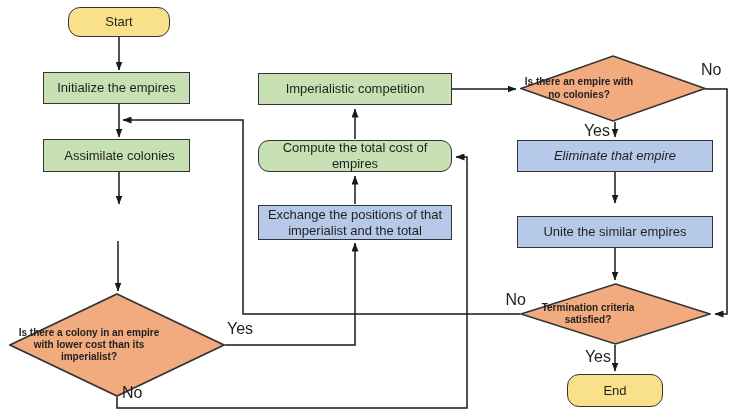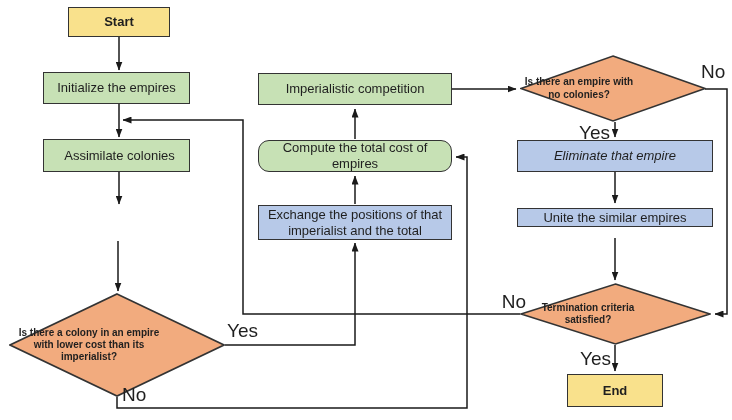--- a/index.html
+++ b/index.html
@@ -11,27 +11,27 @@
   body{font-family:"Liberation Sans", sans-serif; background:var(--background);}
   #canvas{position:relative; width:732px; height:420px; background:var(--background); overflow:hidden;}
   #connectors{position:absolute; left:0; top:0; width:732px; height:420px; z-index:1;}
   #connectors path{fill:none; stroke:var(--connector); stroke-width:1.5;}
   #connectors .arrowhead{fill:var(--connector); stroke:none;}
   .node{position:absolute; box-sizing:border-box; z-index:2; display:flex; align-items:center; justify-content:center;
         text-align:center; font-size:13px; line-height:1.2; color:var(--text);
         border:1.6px solid var(--border); padding:2px 6px;}
   .green{background:var(--green-fill);}
   .blue{background:var(--blue-fill);}
-  .yellow{background:var(--yellow-fill); font-weight:bold;}
+  .yellow{background:var(--yellow-fill); font-weight:normal;border-radius:12px;}
   .diamond{position:absolute; z-index:2;}
   .diamond svg{position:absolute; left:0; top:0; width:100%; height:100%;}
   .diamond polygon{fill:var(--orange-fill); stroke:var(--border); stroke-width:1.6;}
   .dtext{position:absolute; left:0; top:0; right:0; bottom:0; display:flex; align-items:center; 
          text-align:center; font-size:10px; line-height:1.22; color:var(--text); z-index:3;font-weight:bold;}
-  .elabel{position:absolute; z-index:4; font-size:19px; color:var(--text); white-space:nowrap;}
+  .elabel{position:absolute; z-index:4; font-size:16px; color:var(--text); white-space:nowrap;}
   .r{text-align:right; width:38px;}
 </style>
 </head>
 <body>
 
 <div id="canvas">
 
   <svg id="connectors" viewBox="0 0 732 420">
     <defs>
       <marker id="arrow" viewBox="0 0 9 7" markerWidth="9" markerHeight="7" refX="8.5" refY="3.5" orient="auto" markerUnits="userSpaceOnUse">
@@ -81,21 +81,21 @@
     <svg viewBox="0 0 186 67" preserveAspectRatio="none">
       <polygon points="93,1 185,33.5 93,66 1,33.5"></polygon>
     </svg>
     <div class="dtext">
         <span style="width:118px;">Is there an empire with no colonies?</span>
       </div>
   </div>
 
   <div class="node blue" style="left:517px; top:140px; width:196px; height:32px;font-style:italic;">Eliminate that empire</div>
 
-  <div class="node blue" style="left:517px; top:208px; width:196px; height:19px;">Unite the similar empires</div>
+  <div class="node blue" style="left:517px; top:216px; width:196px; height:32px;">Unite the similar empires</div>
 
   <div class="diamond" style="left:520px; top:283px; width:191px; height:62px;">
     <svg viewBox="0 0 191 62" preserveAspectRatio="none">
       <polygon points="95.5,1 190,31 95.5,61 1,31"></polygon>
     </svg>
     <div class="dtext">
         <span style="width:136px;">Termination criteria satisfied?</span>
       </div>
   </div>
 

